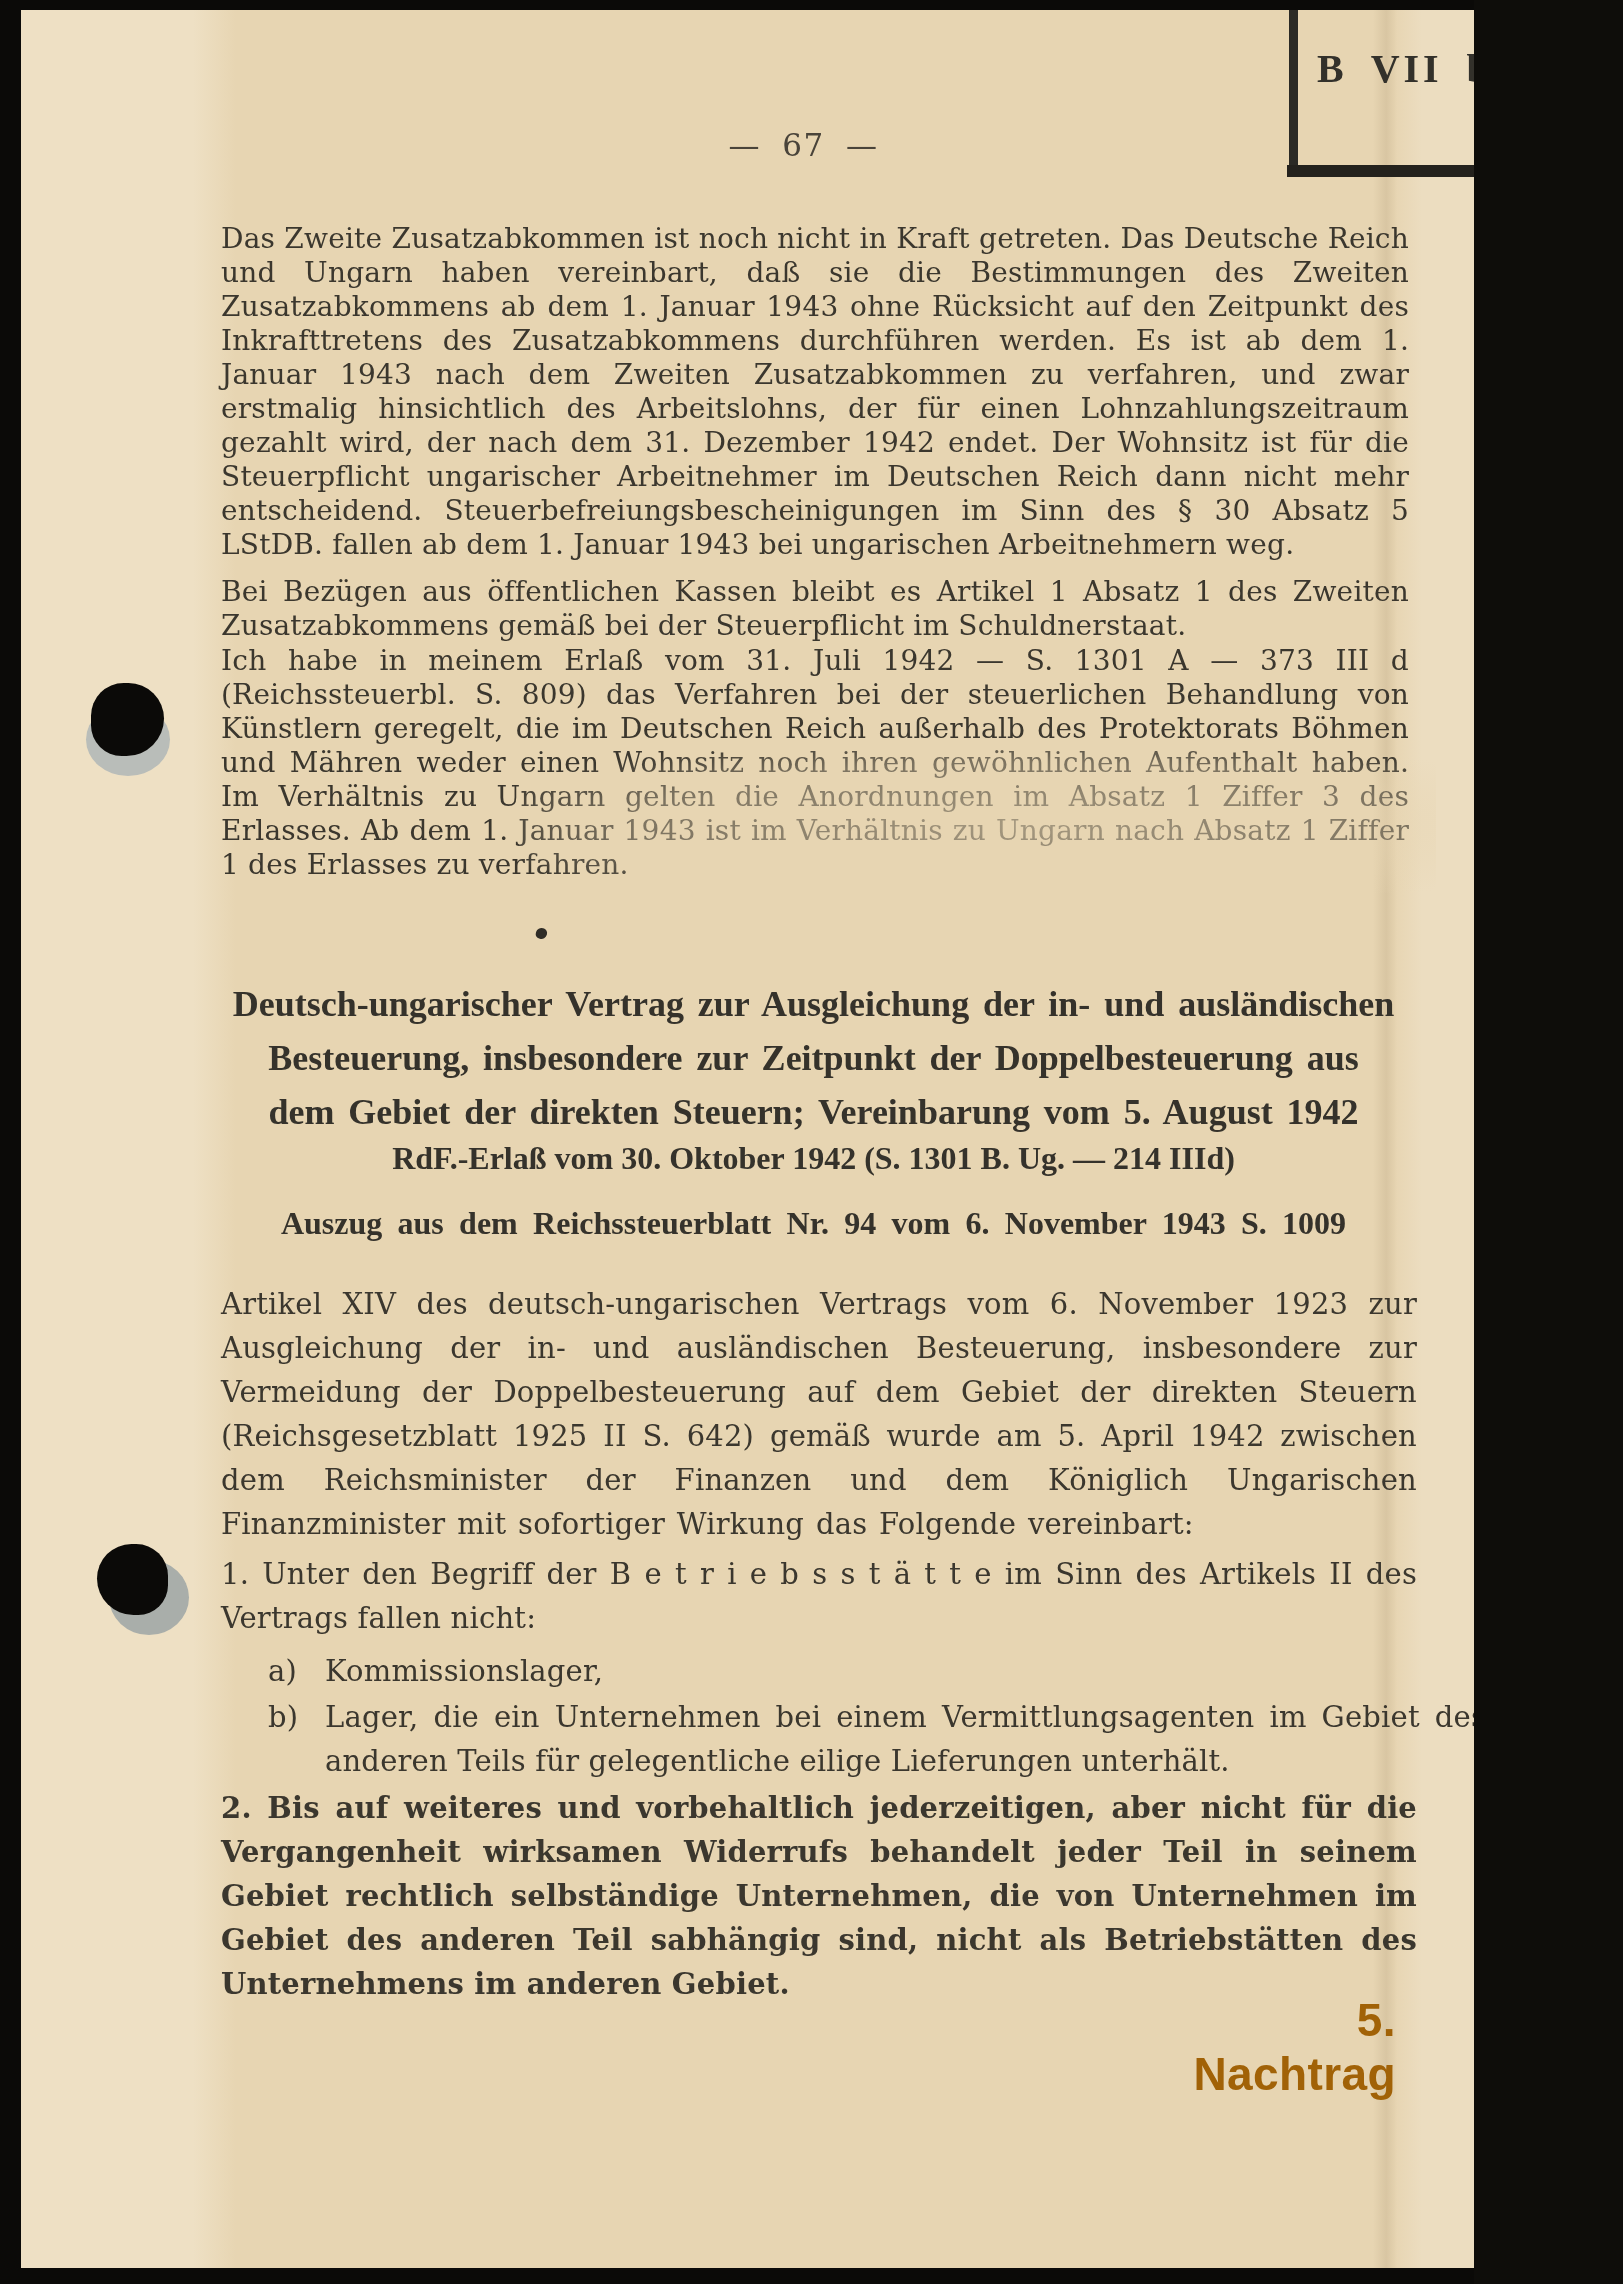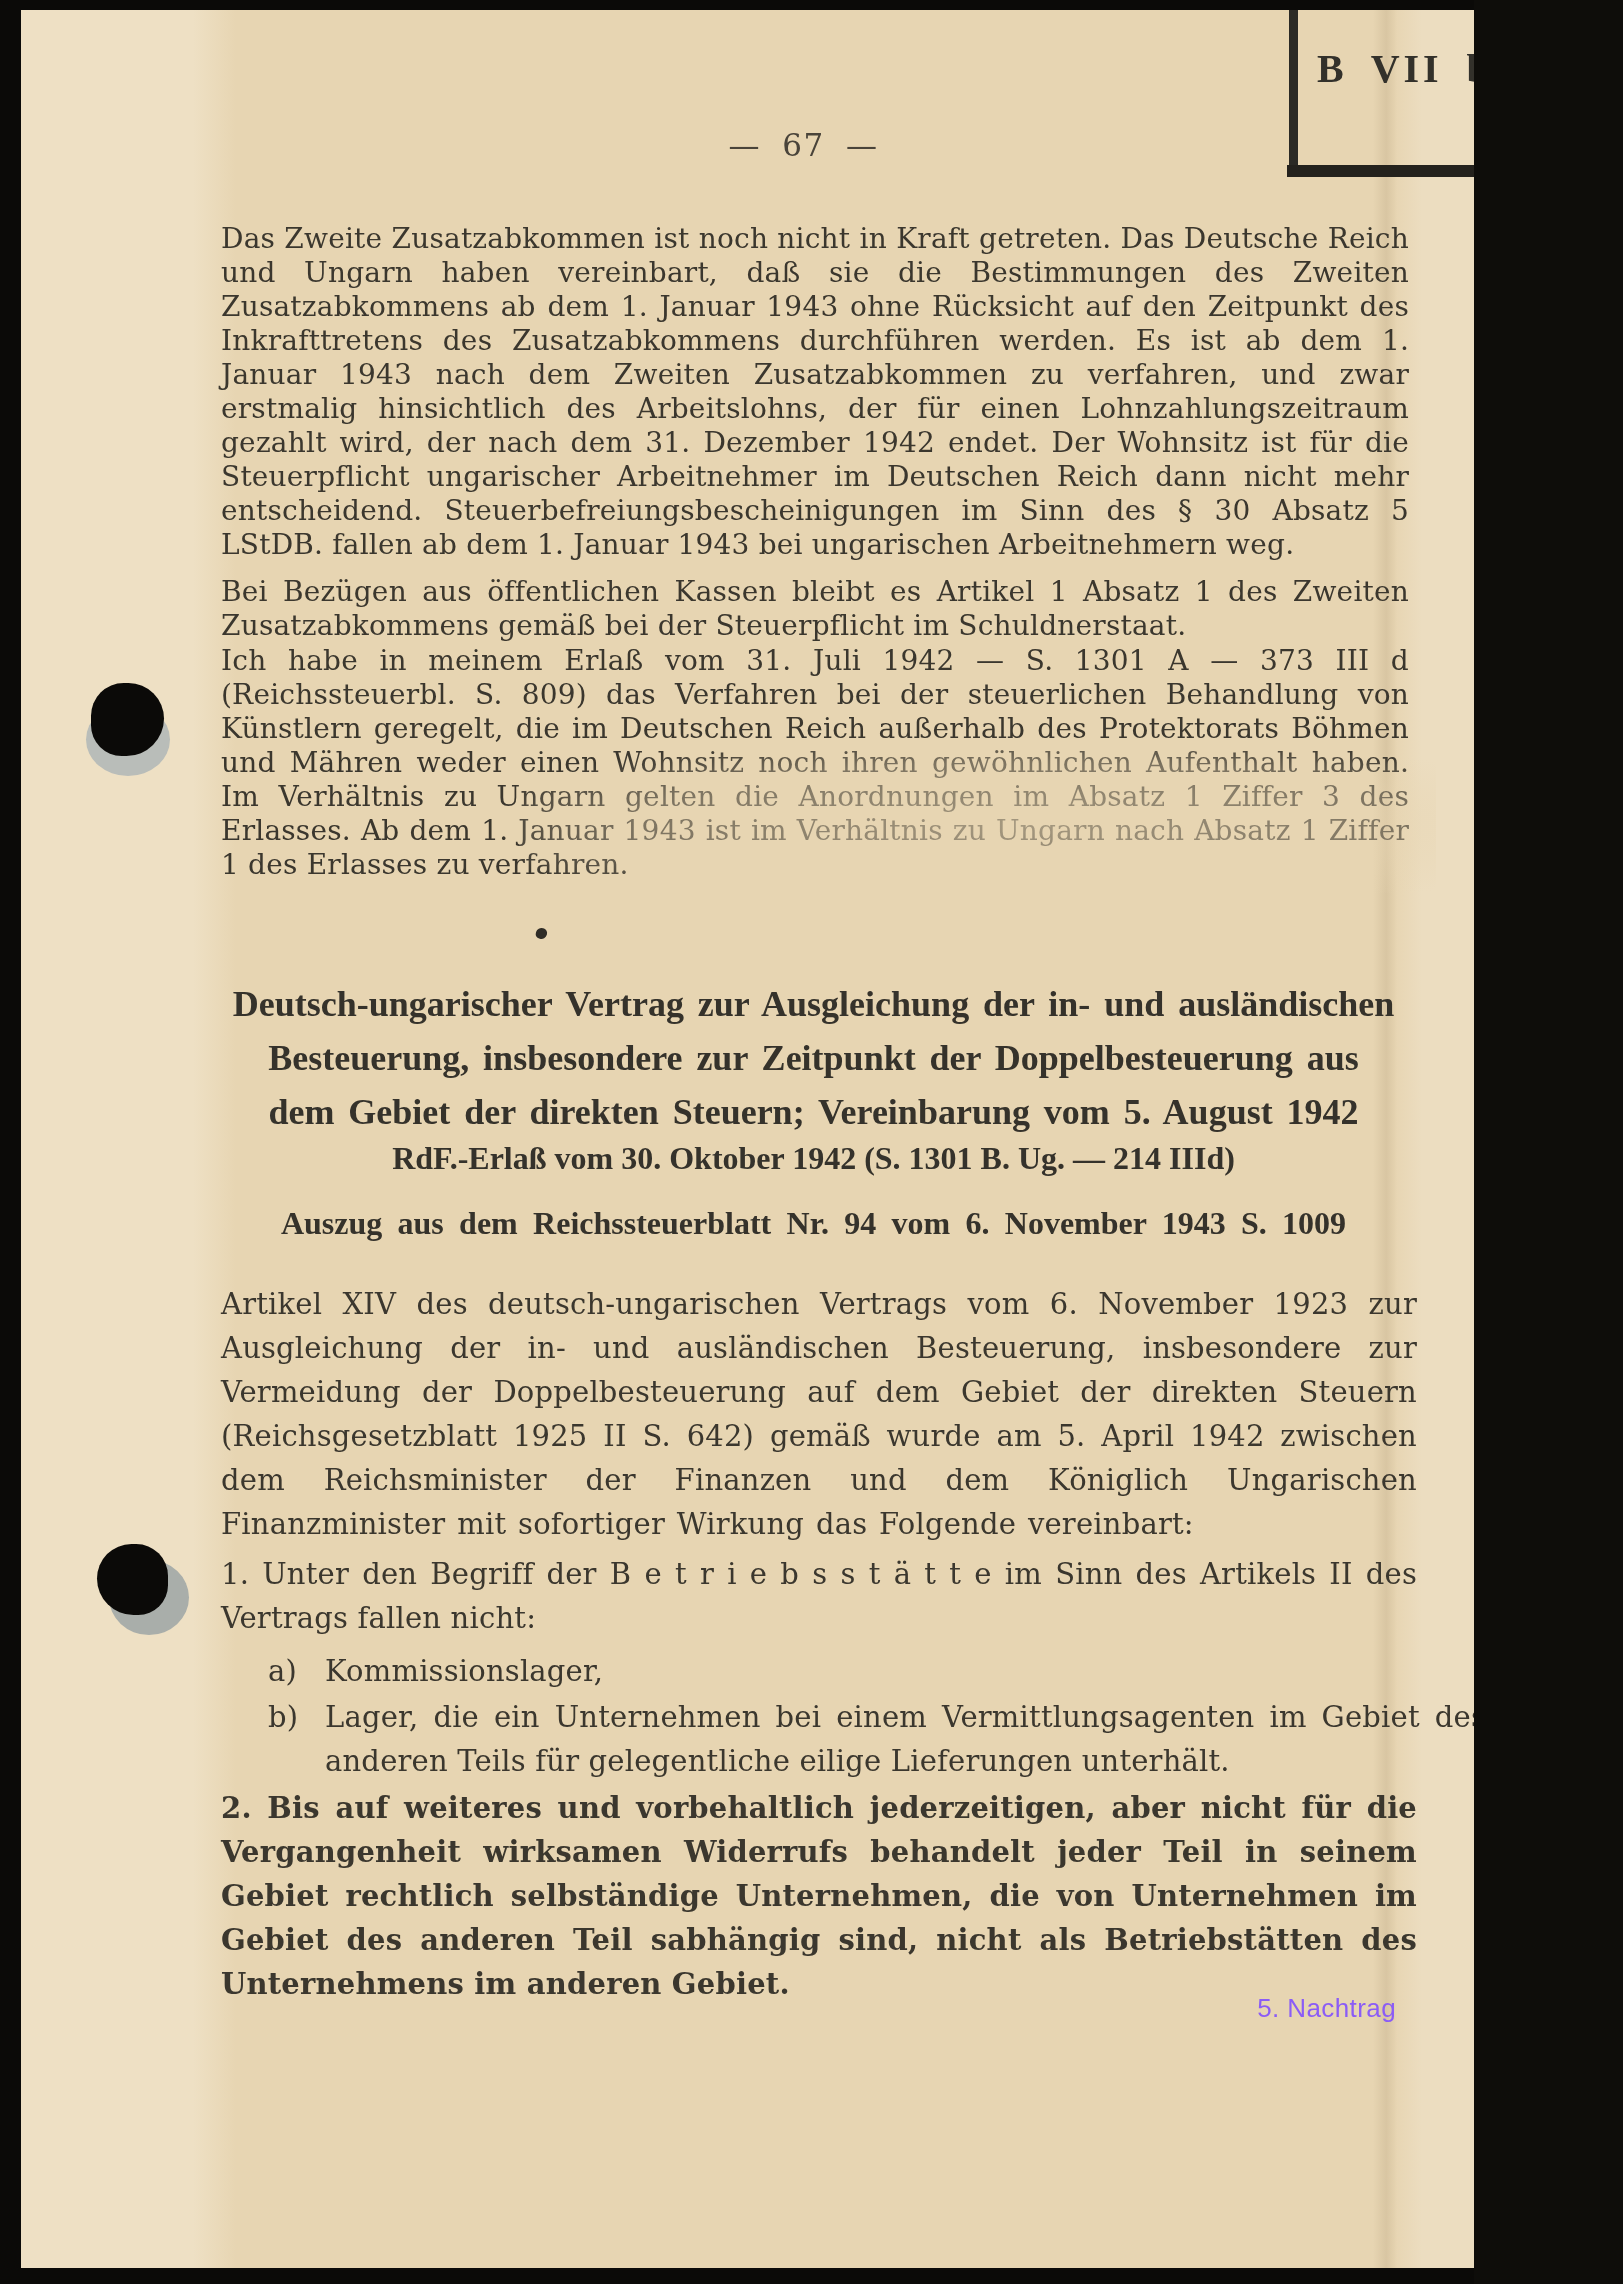--- a/index.html
+++ b/index.html
@@ -81,21 +81,21 @@
     font-size:29px; line-height:44px; text-align:justify;
     padding-left:57px; text-indent:-57px; letter-spacing:0.2px;
   }
   .item-a { top:1649px; }
   .item-b { top:1695px; }
   .item2 { top:1786px;font-weight:bold; }
   .item-label { display:inline-block; width:57px; text-indent:0; }
   .footer-label {
     position:absolute; left:1153px; top:1993px; width:243px; z-index:5;
     text-align:right; font-family:"Liberation Sans", sans-serif;
-    font-weight:normal; font-size:26px; color:#8b5cf6; letter-spacing:0.4px;
+    font-weight:bold; font-size:46px; color:#a16207; letter-spacing:0.4px;
   }
   .hole { position:absolute; border-radius:50%; z-index:7; }
   .hole-torn { position:absolute; border-radius:50%; z-index:6; }
   .hole1-torn { left:86px; top:703px; width:84px; height:73px; background:#b9bdb9; }
   .hole1 { left:91px; top:683px; width:73px; height:73px; background:#0b0a08; border-radius:48% 52% 55% 45%; }
   .hole2-torn { left:109px; top:1560px; width:80px; height:75px; background:#a9aeaa; }
   .hole2 { left:97px; top:1544px; width:71px; height:71px; background:#0b0a08; border-radius:52% 48% 45% 55%; }
 </style>
 </head>
 <body>

